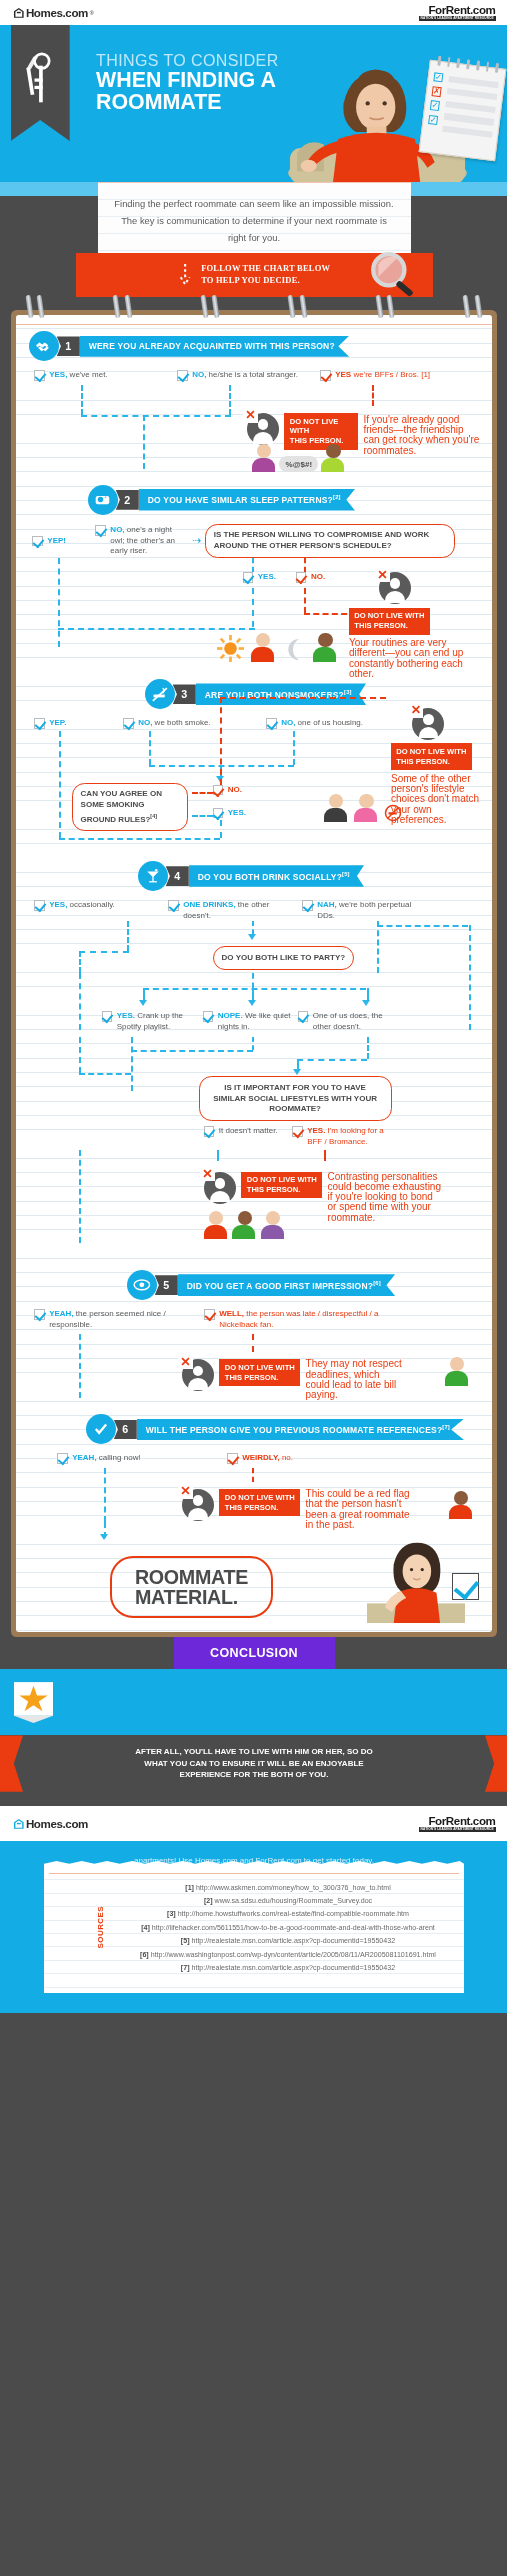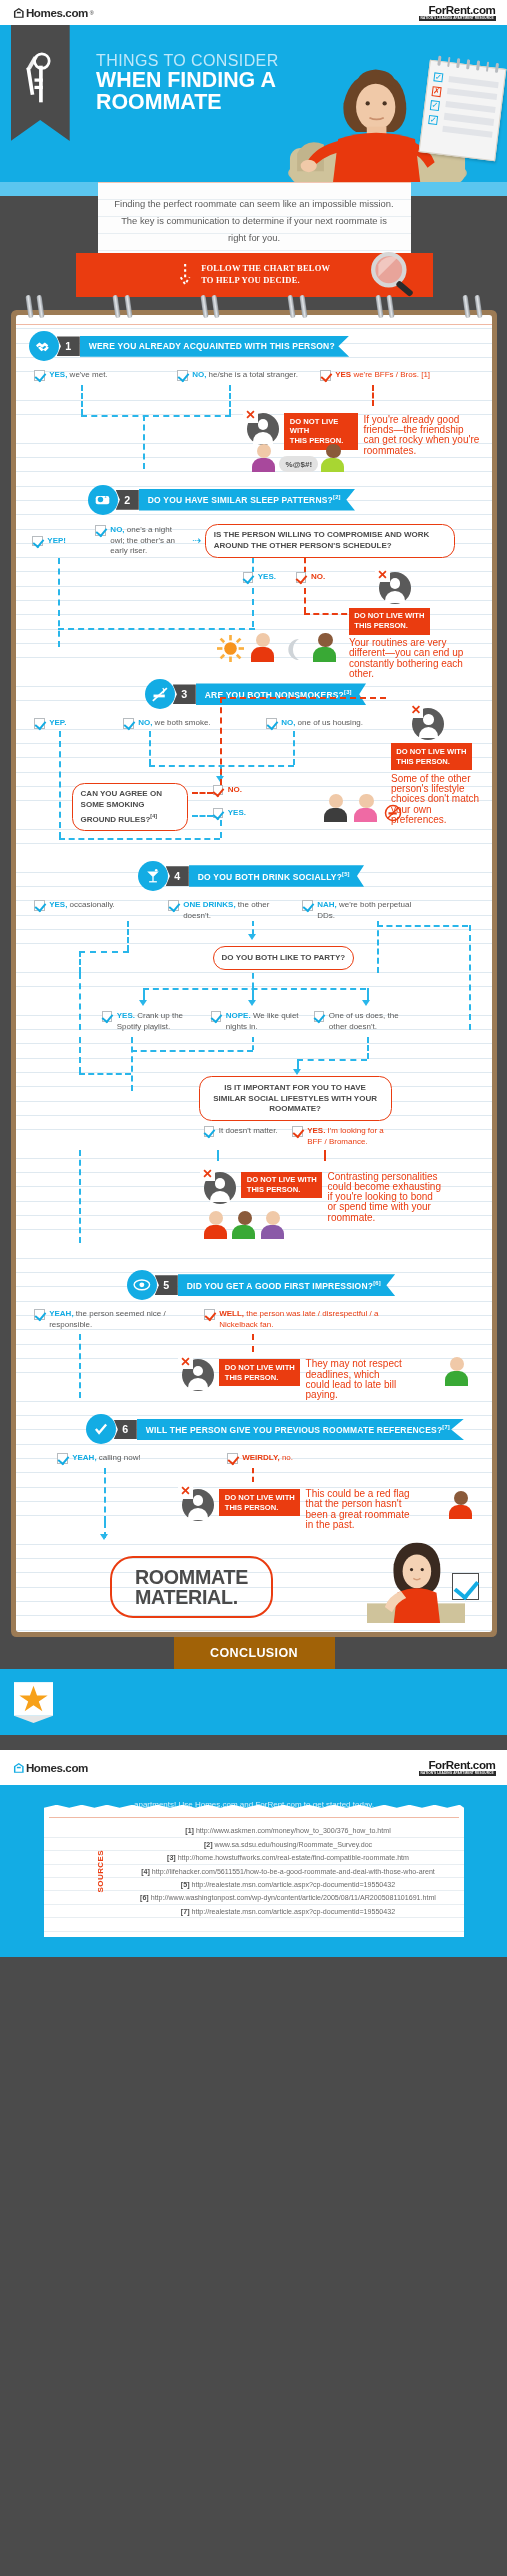--- a/index.html
+++ b/index.html
@@ -153,21 +153,21 @@
     display:inline-block; border:2.7px solid #ea3c10; border-radius:23px;
     padding:9px 23px; font-size:19.7px; font-weight:bold; color:#4b4b4b; letter-spacing:-0.3px;
   }
   .girl{ position:absolute; right: 27px; bottom: 0; width: 98px; height: 82px; }
   .bigcheck{ position:absolute; right:12.5px; bottom:23px; width:27px;height:27px;border:1.8px solid #4b4b4b;background:#fff;}
   .bigcheck::after{content:"";position:absolute;left:5.4px;top:1.8px;width:10.7px;height:18px;border:solid #13ace4;border-width:0 4.5px 4.5px 0;transform:rotate(40deg);}
 
   
   .concl { background:#4b4b4b; position:relative; padding: 0 0 14.3px; }
   .concl-ribbon{
-    width:161px;margin:0 auto;background:#a16207;color:#fff;font-weight:bold;font-size:12.5px;
+    width:161px;margin:0 auto;background:#6d28d9;color:#fff;font-weight:bold;font-size:12.5px;
     letter-spacing:0.4px;text-align:center;padding:9px 0;
   }
   .concl-blue{ background:#13ace4; padding:12.5px 14.3px; display:flex; gap:10.7px; align-items:center;}
   .starbadge{width:39px;height:41px;flex:none;position:relative;}
   .concl-txt{ color:#fff; font-size:8.5px; line-height:12px; font-weight:bold;}
   .concl-dark{
     background:#4b4b4b; color:#fff; text-align:center; font-weight:bold; font-size:8px;
     line-height:11.6px; padding:10.7px 36px; position:relative; margin-top:0;
   }
   .concl-dark::before,.concl-dark::after{
@@ -629,21 +629,21 @@
           <div class="dash-h" style="left:114px;top:14.3px;width:223px"></div>
           <div class="dash-v" style="left:114px;top:14.3px;height:12.5px"></div>
           <div class="dash-v" style="left:223px;top:14.3px;height:12.5px"></div>
           <div class="dash-v" style="left:338px;top:14.3px;height:12.5px"></div>
           <div class="arw" style="left:110px;top:27px"></div>
           <div class="arw" style="left:219px;top:27px"></div>
           <div class="arw" style="left:333px;top:27px"></div>
           <div class="dash-v" style="left:440px;top:-48px;height:105px"></div>
           <div class="dash-h" style="left:348px;top:-48px;width:91px"></div>
 
-          <div style="position:absolute;left:73px;top:38px;display:flex;gap:9px">
+          <div style="position:absolute;left:73px;top:38px;display:flex;gap:1px">
             <div class="ans" style="width:100px">
               <span class="cb"></span>
               <span><b>YES.</b><span> Crank up the Spotify playlist.</span></span>
             </div>
             <div class="ans" style="width:94px">
               <span class="cb"></span>
               <span><b>NOPE.</b><span> We like quiet nights in.</span></span>
             </div>
             <div class="ans" style="width:98px">
               <span class="cb"></span>
@@ -837,20 +837,25 @@
   </div>
 
   <div class="concl">
     <div class="concl-ribbon">CONCLUSION</div>
     <div class="concl-blue">
       <svg class="starbadge" viewBox="0 0 44 46">
         <rect x="0" y="0" width="44" height="38" fill="#fff"></rect>
         <polygon points="22,4 26,15 38,15 28,22 32,33 22,26 12,33 16,22 6,15 18,15" fill="#f7a11a"></polygon>
         <polygon points="0,38 22,46 44,38" fill="#e6e6e6"></polygon>
       </svg>
+    </div>
+    <div class="concl-dark">
+      <div>AFTER ALL, YOU'LL HAVE TO LIVE WITH HIM OR HER, SO DO</div>
+      <div>WHAT YOU CAN TO ENSURE IT WILL BE AN ENJOYABLE</div>
+      <div>EXPERIENCE FOR THE BOTH OF YOU.</div>
     </div>
   </div>
 
   <div class="footer">
     <div class="logo-homes">
       <svg class="mark" viewBox="0 0 24 24" style="color:#13ace4">
         <path fill="currentColor" d="M12 2 2 9v13h20V9L12 2zm0 3 7 5v10H5V10l7-5z"></path>
           <path fill="currentColor" d="M8 10h8v3H8z"></path>
       </svg>
       <span class="txt">Homes.com</span>

